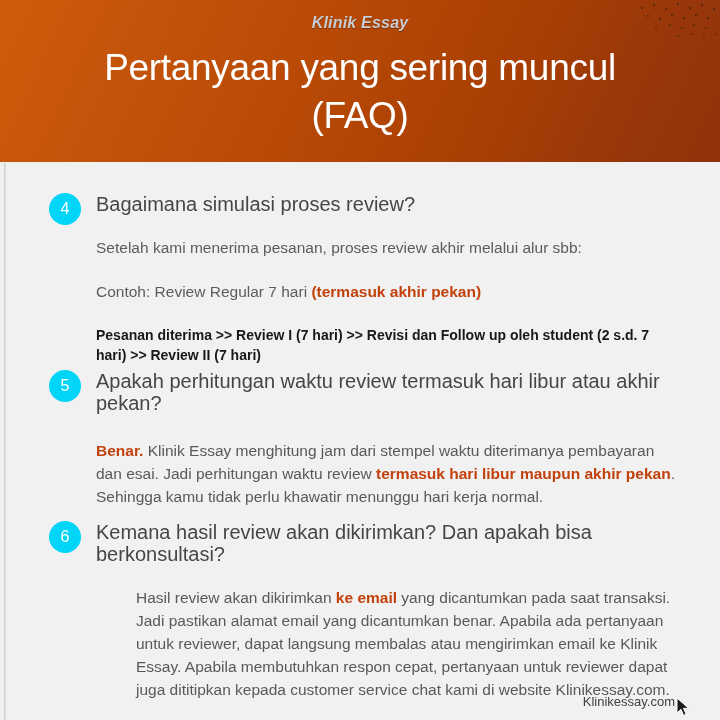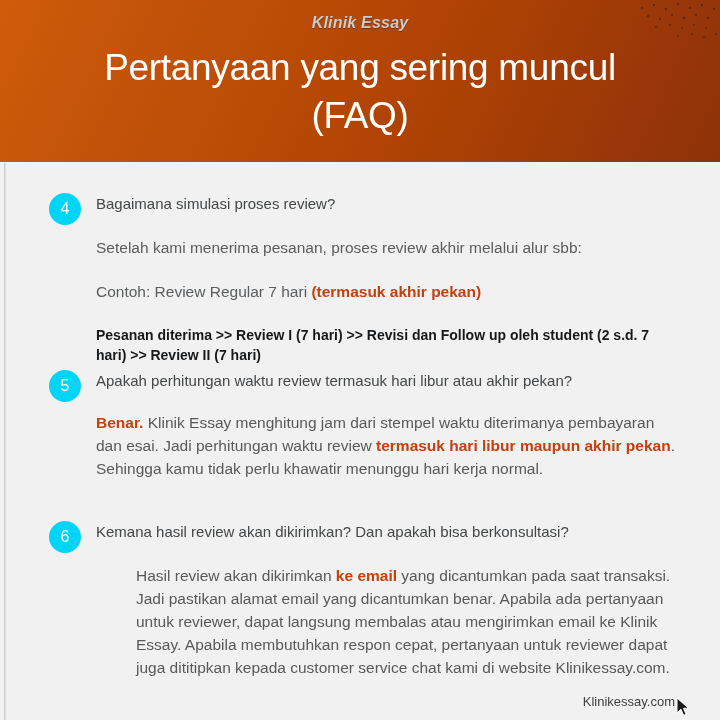--- a/index.html
+++ b/index.html
@@ -112,21 +112,21 @@
     background: #00d5f7;
     color: #ffffff;
     font-size: 16px;
     line-height: 32px;
     text-align: center;
     font-weight: 400;
   }
 
   .faq-question {
     color: #444648;
-    font-size: 15px;
+    font-size: 20px;
     line-height: 22px;
     margin: 0;
   }
 
   .faq-answer {
     color: #5a5c5e;
     font-size: 15.5px;
     line-height: 23px;
   }
 
@@ -147,21 +147,21 @@
 
   
   #faq-4  { position: absolute; left: 0; top: 30px;  width: 720px; }
   #faq-5  { position: absolute; left: 0; top: 207px; width: 720px; }
   #faq-6  { position: absolute; left: 0; top: 358px; width: 720px; }
 
   #q4-line2 { margin-top: 21px; }
   #q4-line3 { margin-top: 21px; }
   #q4-line4 { margin-top: 22px; }
 
-  #q5-answer { margin-top: 19px; }
+  #q5-answer { margin-top: 25px; }
   #q6-answer { margin-top: 21px; margin-left: 40px; }
 
   
   #footer-url {
     position: absolute;
     right: 45px;
     bottom: 11px;
     font-size: 13px;
     color: #3f4042;
   }

